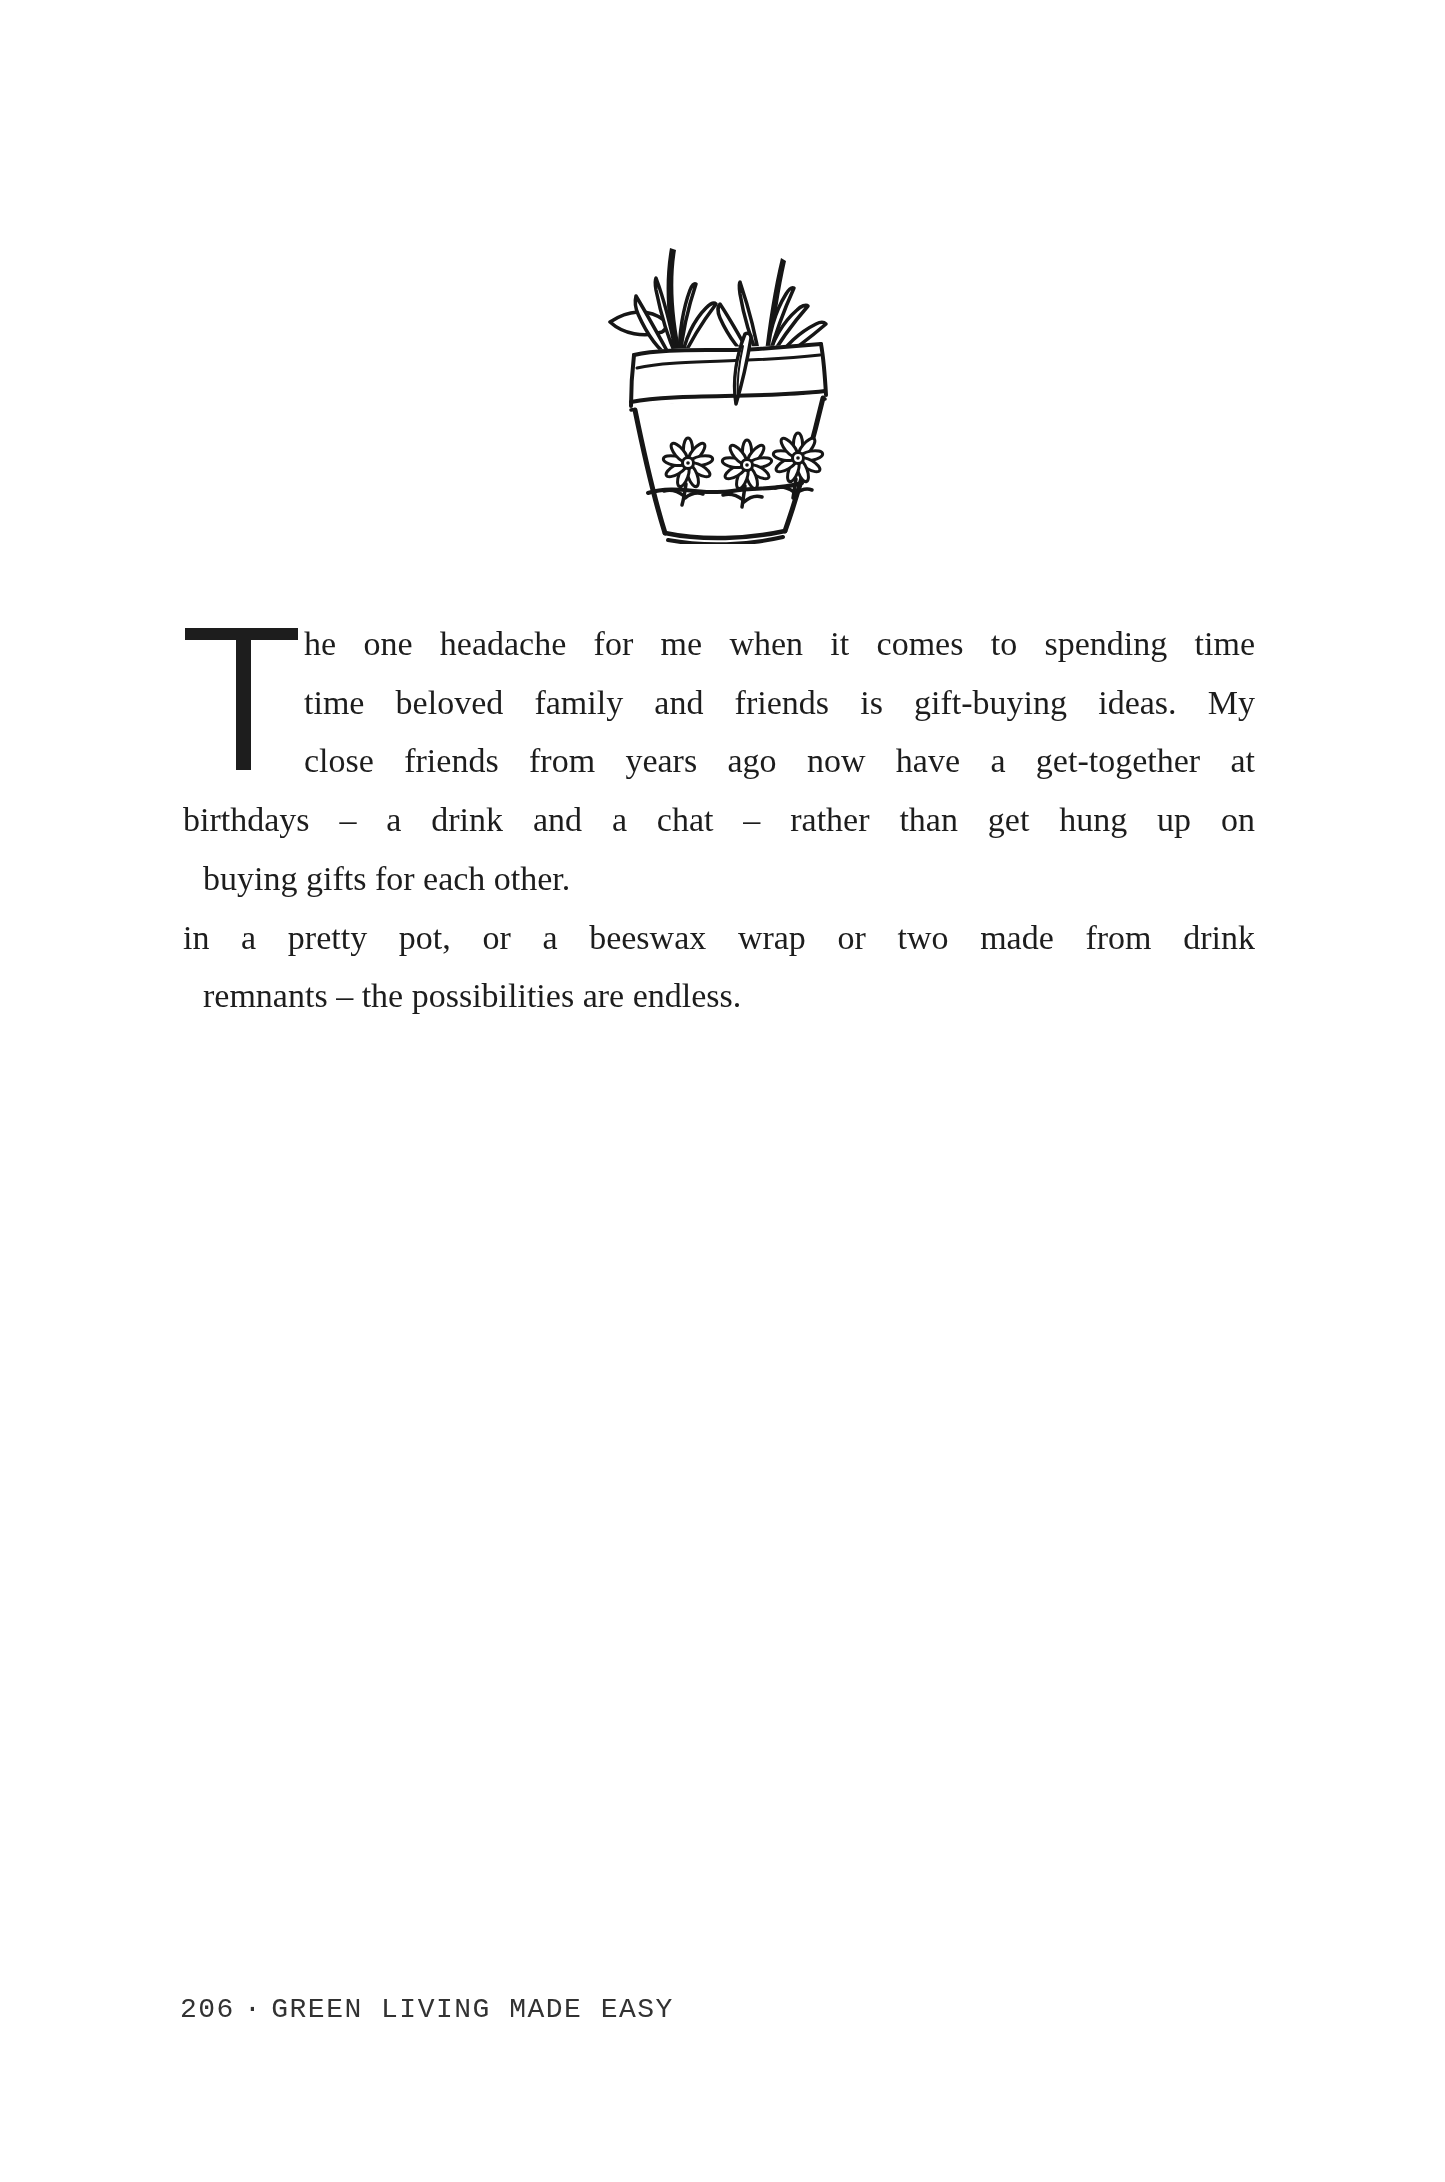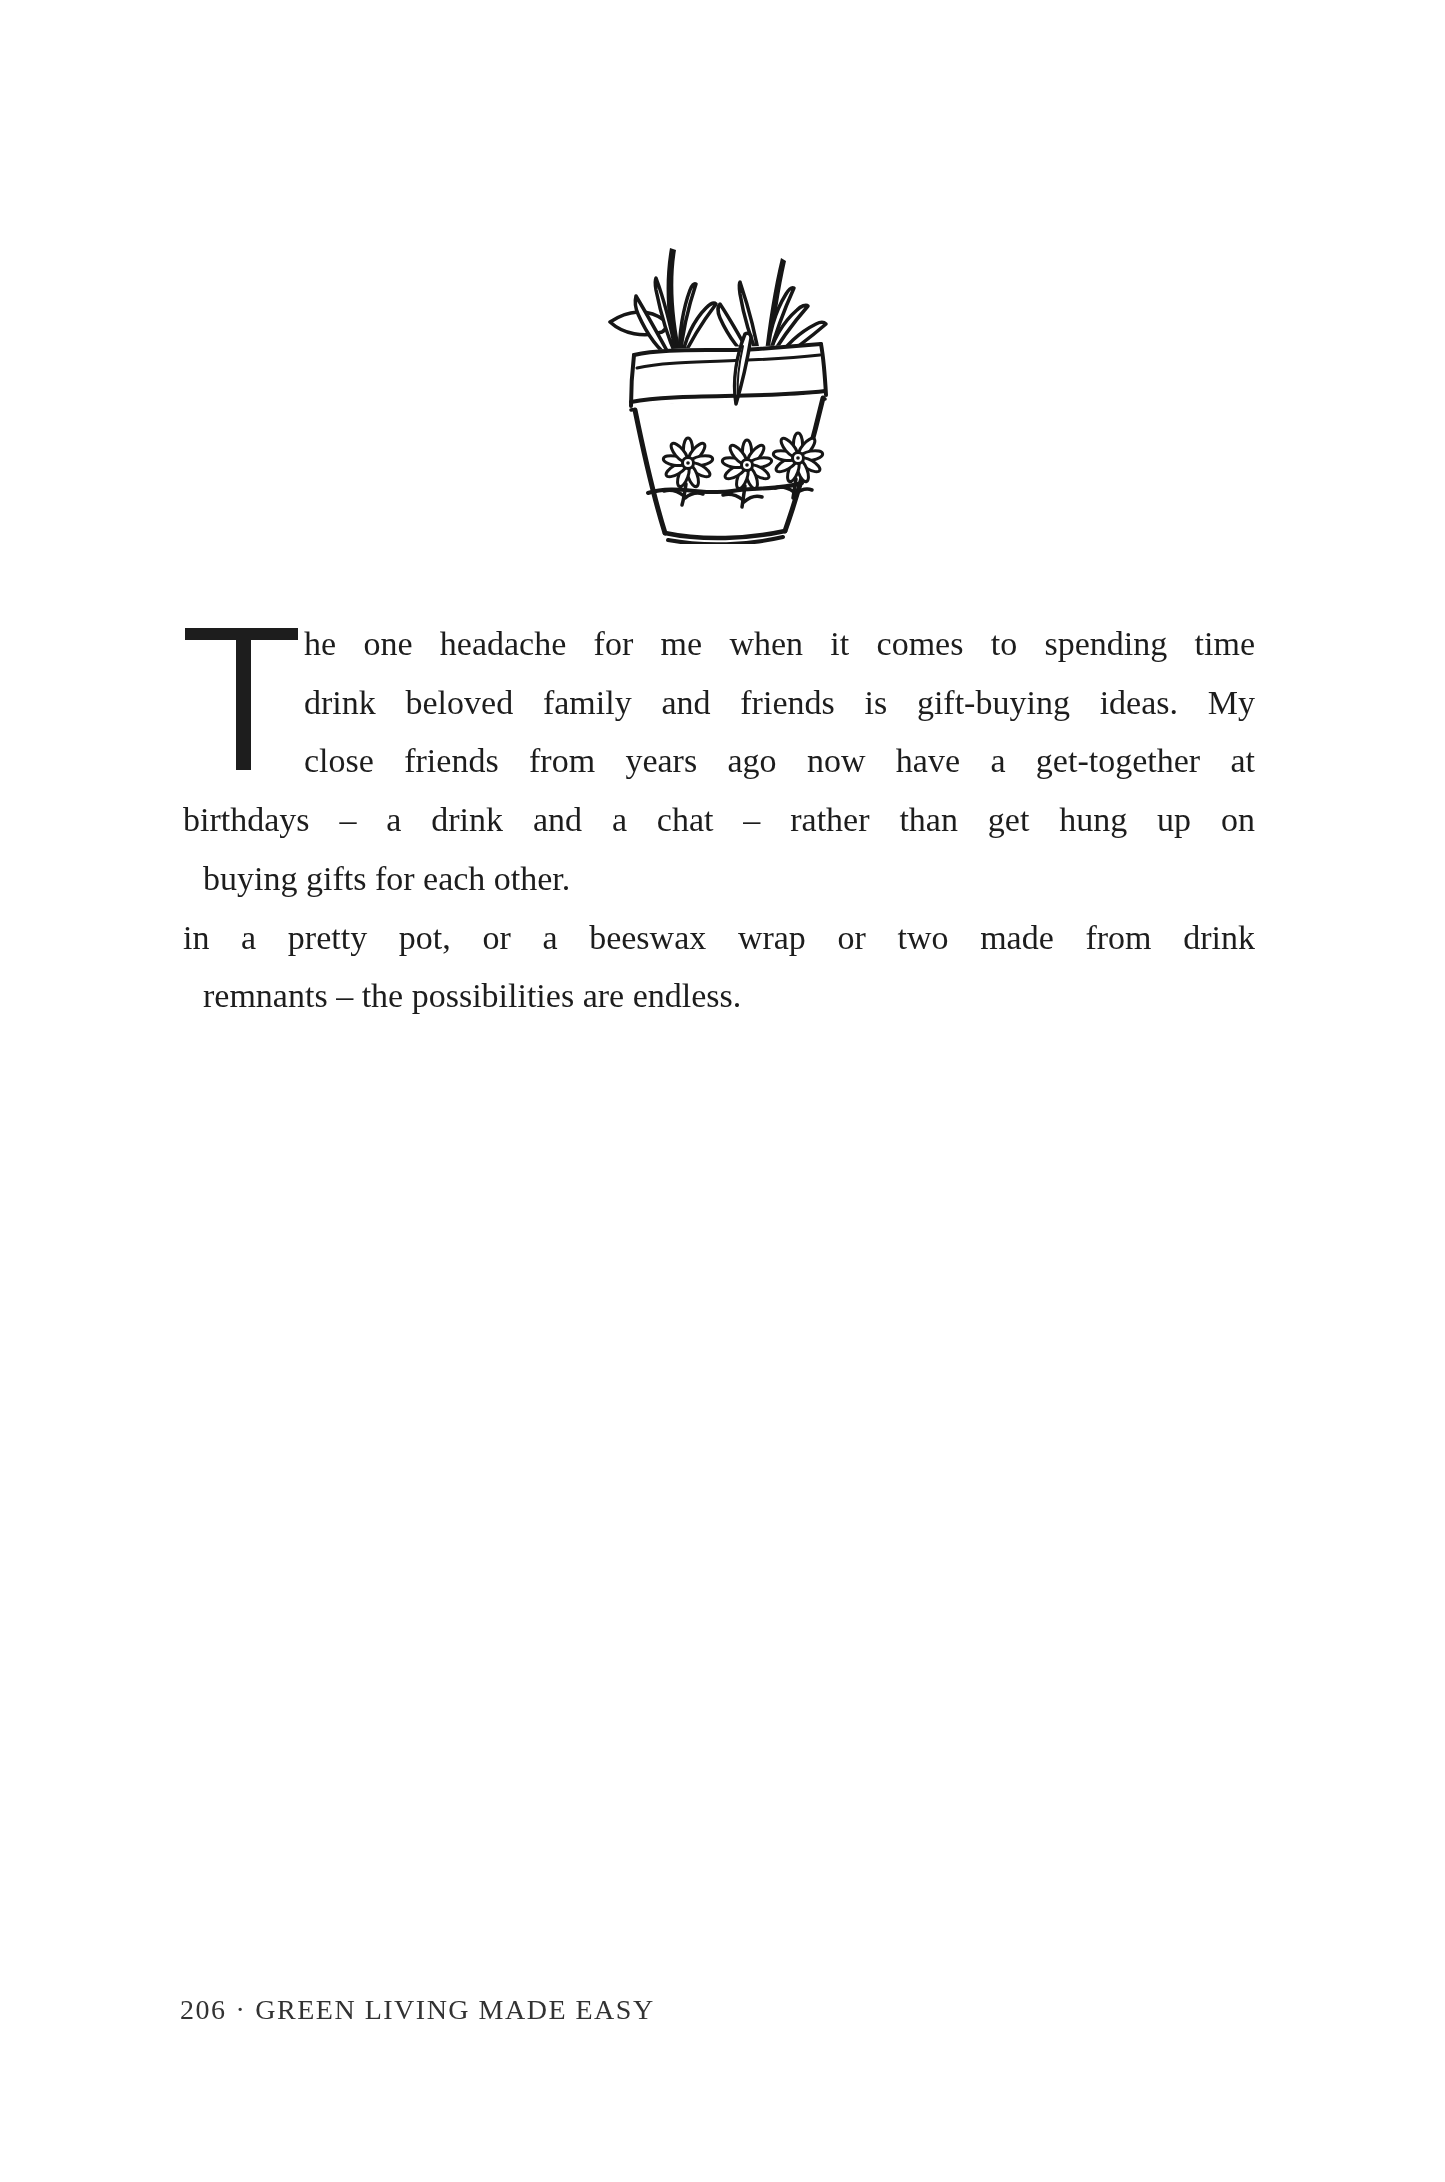--- a/index.html
+++ b/index.html
@@ -50,21 +50,21 @@
     text-align-last: left;
     margin-left: 20px;
   }
   .line.indent {
     text-indent: 45px;
   }
   .footer {
     position: absolute;
     left: 180px;
     top: 1994px;
-    font-family: Liberation Serif, serif;
+    font-family: Liberation Mono, monospace;
     font-size: 28px;
     letter-spacing: 1.5px;
     color: #323232;
     white-space: nowrap;
   }
   .footer .sep { margin: 0 9px; }
 </style>
 </head>
 <body>
 
@@ -141,21 +141,21 @@
 
   <div class="body-text">
     <div class="drop-cap">
       <span class="sr">T</span>
       <svg viewBox="0 0 113 142">
         <rect x="0" y="0" width="113" height="12" fill="#1d1d1d"></rect>
         <rect x="51" y="0" width="15" height="142" fill="#1d1d1d"></rect>
       </svg>
     </div>
     <div class="line">he one headache for me when it comes to spending time</div>
-    <div class="line">drink beloved family and friends is gift-buying ideas. My</div>
+    <div class="line">time beloved family and friends is gift-buying ideas. My</div>
     <div class="line">close friends from years ago now have a get-together at</div>
     <div class="line">birthdays – a drink and a chat – rather than get hung up on</div>
     <div class="line last">buying gifts for each other.</div>
     <div class="line">in a pretty pot, or a beeswax wrap or two made from drink</div>
     <div class="line last">remnants – the possibilities are endless.</div>
   </div>
 
   <div class="footer">
     <span>206</span><span class="sep">·</span><span>GREEN LIVING MADE EASY</span>
   </div>

